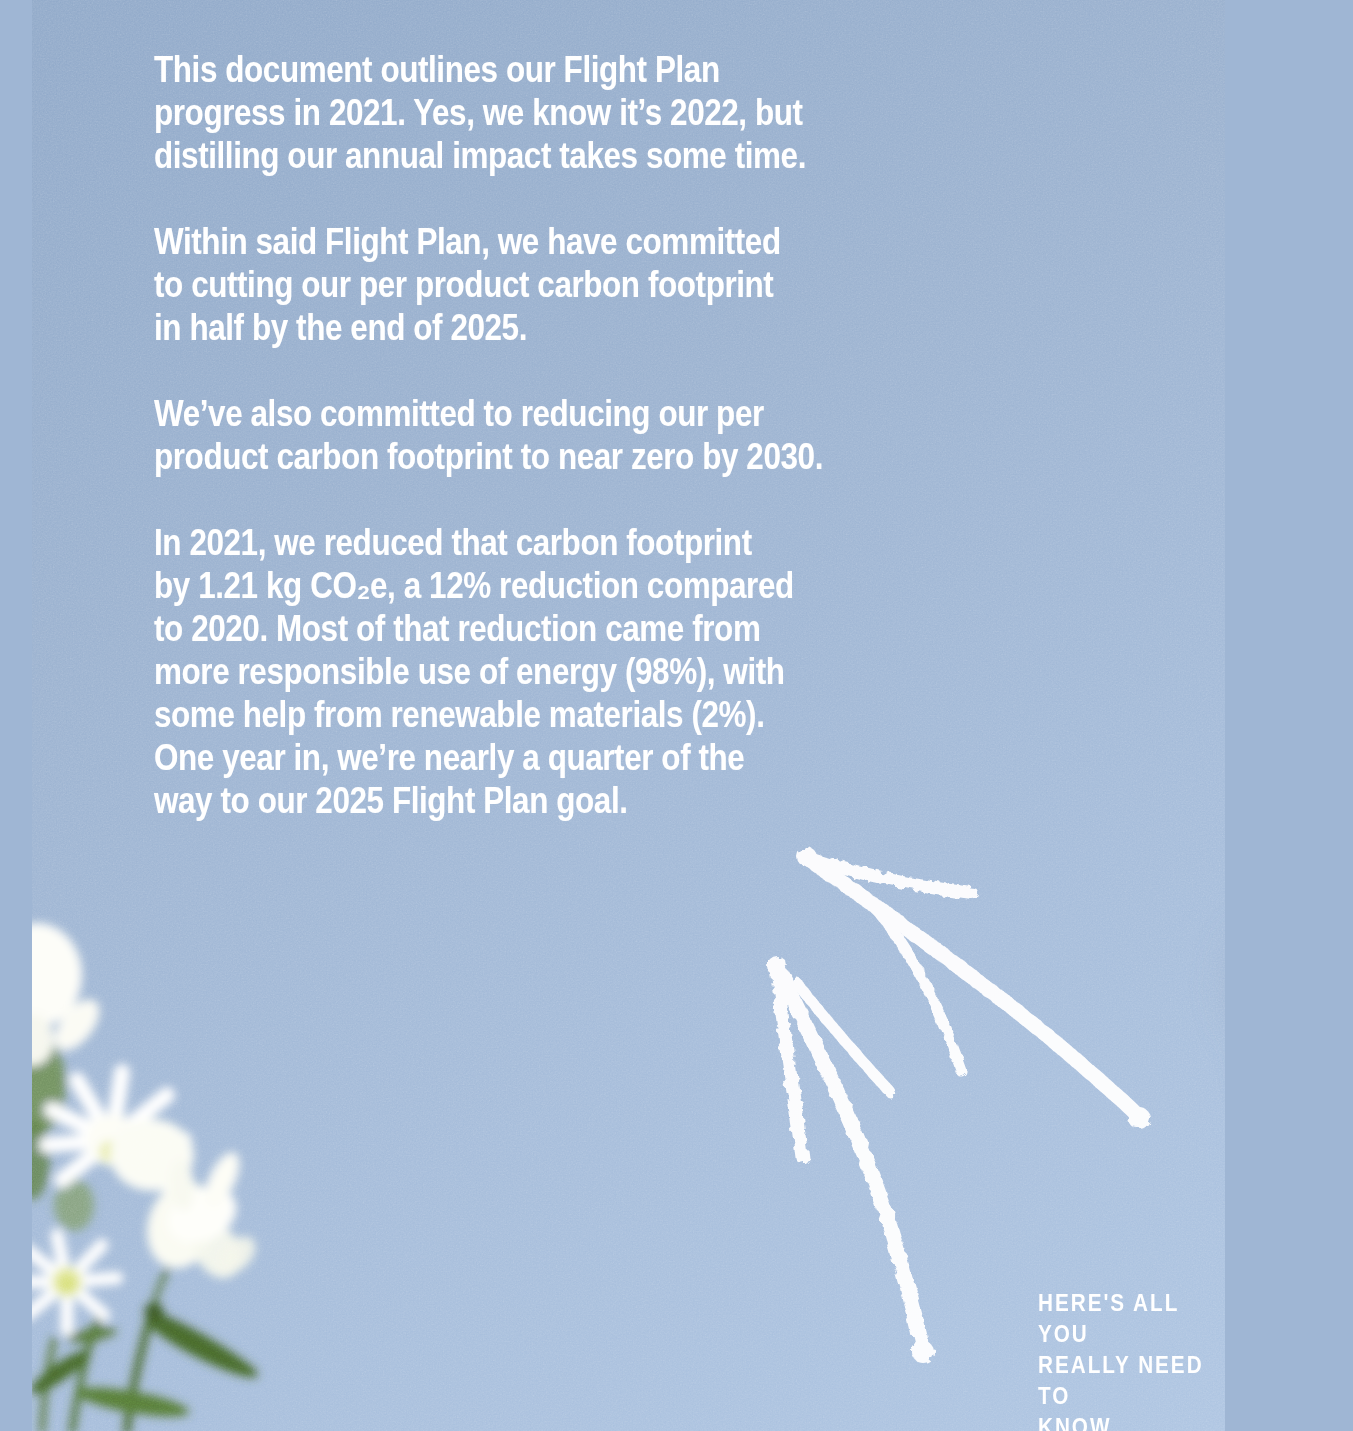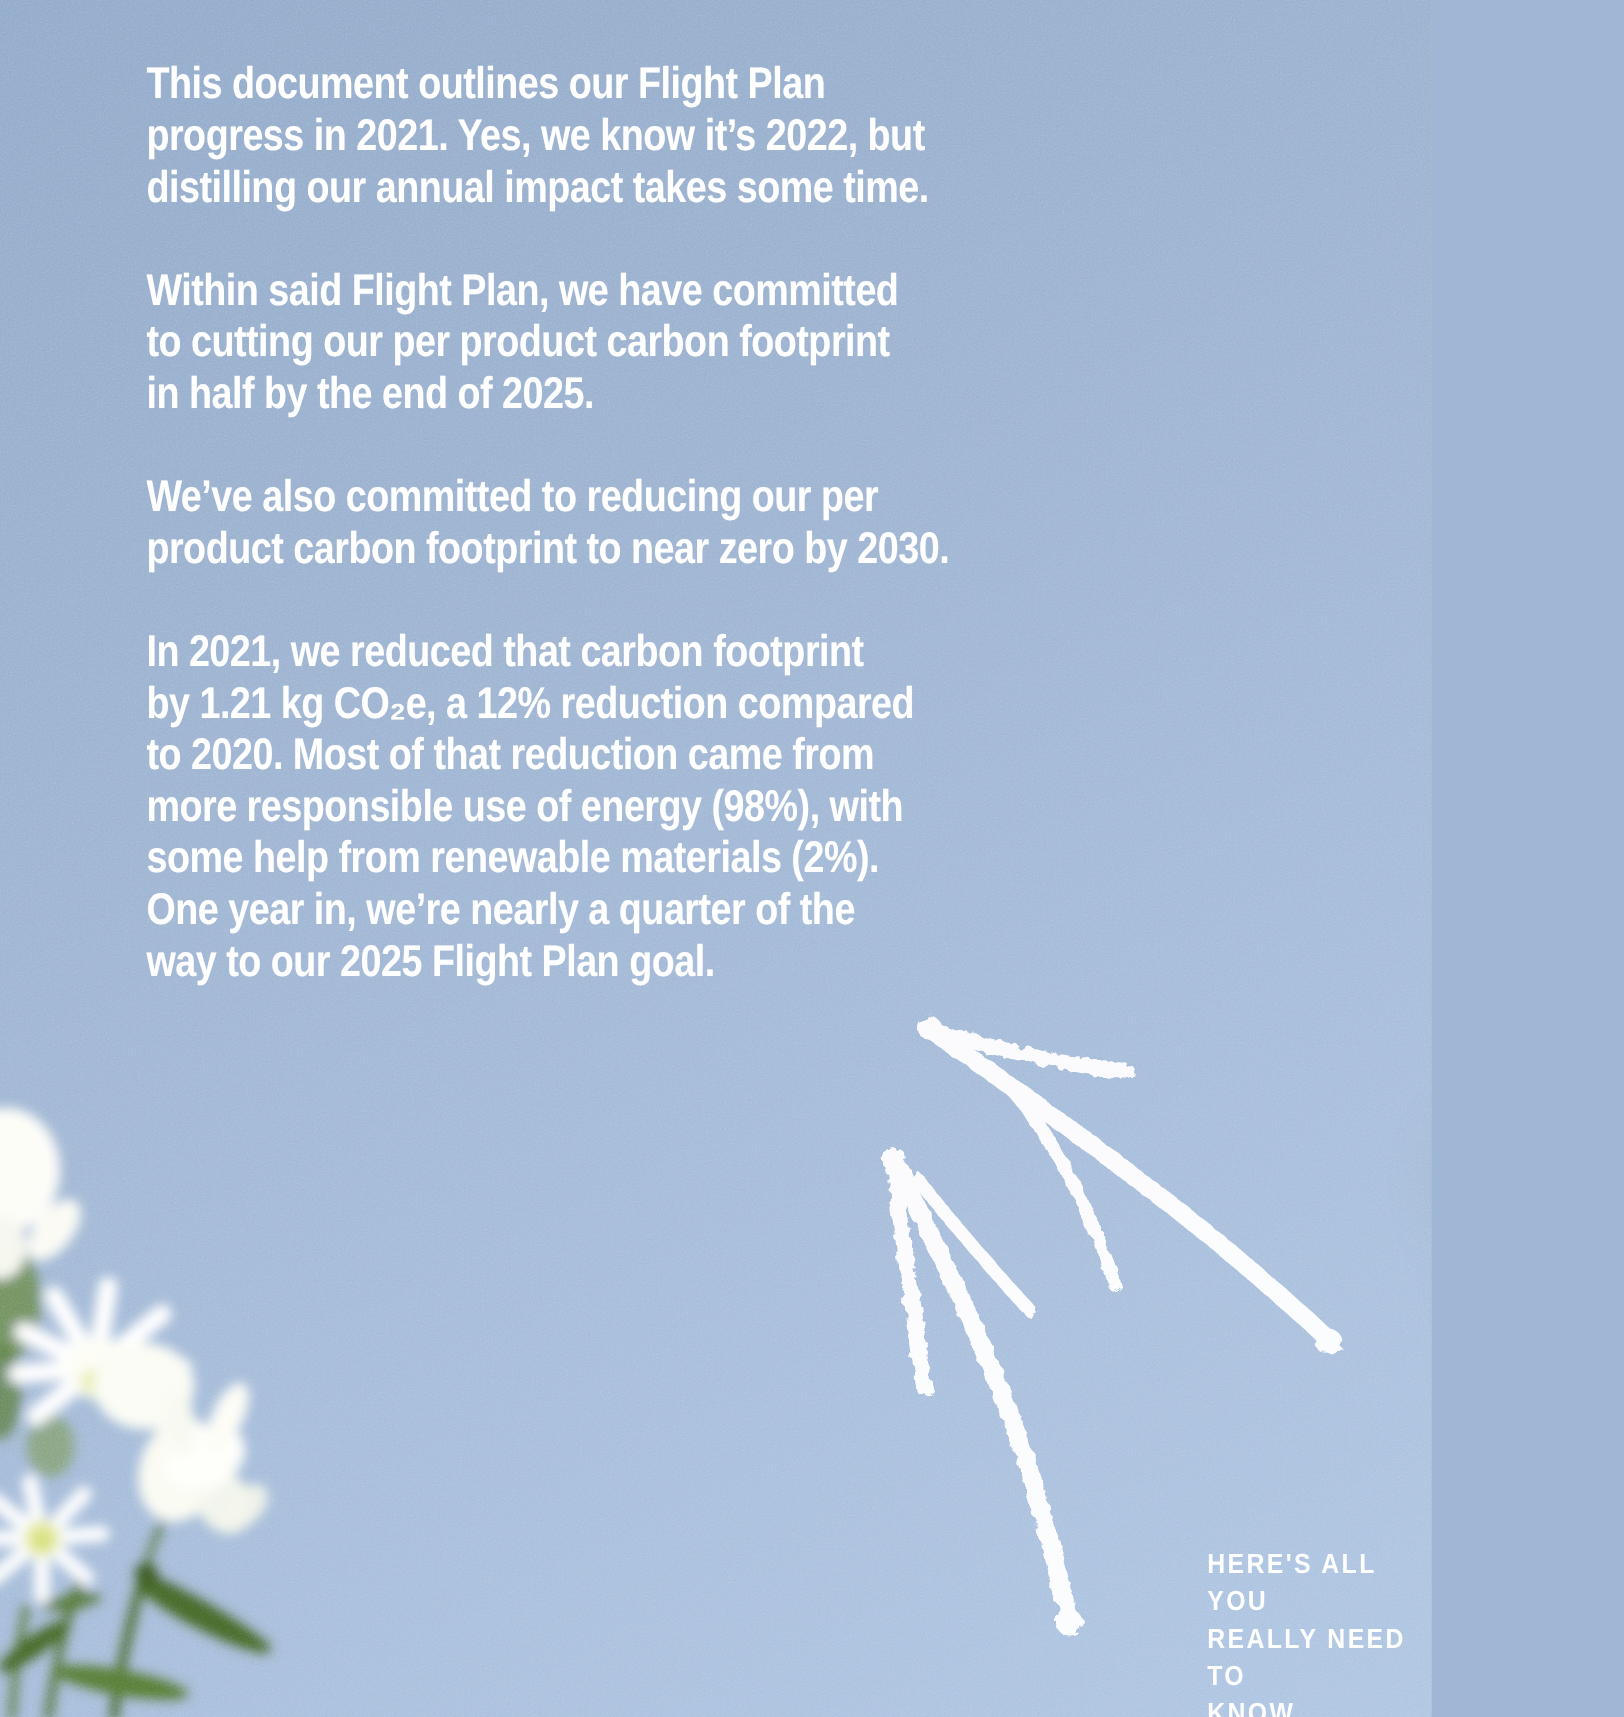--- a/index.html
+++ b/index.html
@@ -4,20 +4,21 @@
 <style>
   html,body{margin:0;padding:0;}
   body{
     width:1353px;height:1431px;overflow:hidden;
     font-family:"Liberation Sans","DejaVu Sans",sans-serif;
     background:#9fb6d4;
   }
   .page{
     position:relative;width:1193px;height:1431px;overflow:hidden;
     background:linear-gradient(155deg,#90a9c9 0%,#9bb2d0 35%,#a5bcda 68%,#aec5e2 100%);
+    margin-left:32px;
   }
   .decor{position:absolute;inset:0;width:1353px;height:1431px;display:block;}
   .grain{position:absolute;inset:0;width:1353px;height:1431px;mix-blend-mode:overlay;opacity:.28;pointer-events:none;}
   .copy{
     position:absolute;left:122px;top:48px;width:860px;color:#ffffff;
   }
   .copy p{
     margin:0 0 43px 0;
     font-size:37px;line-height:43px;font-weight:700;letter-spacing:-0.5px;
     white-space:pre-line;

